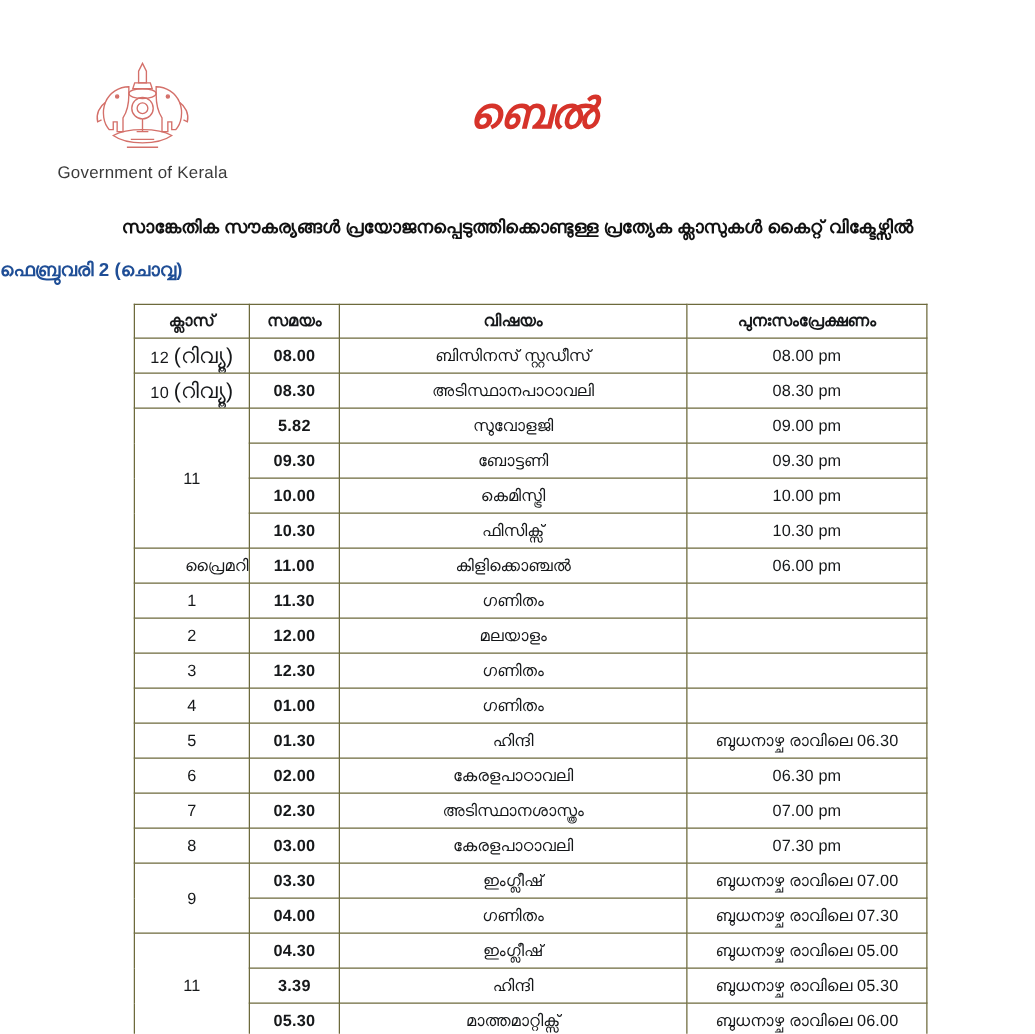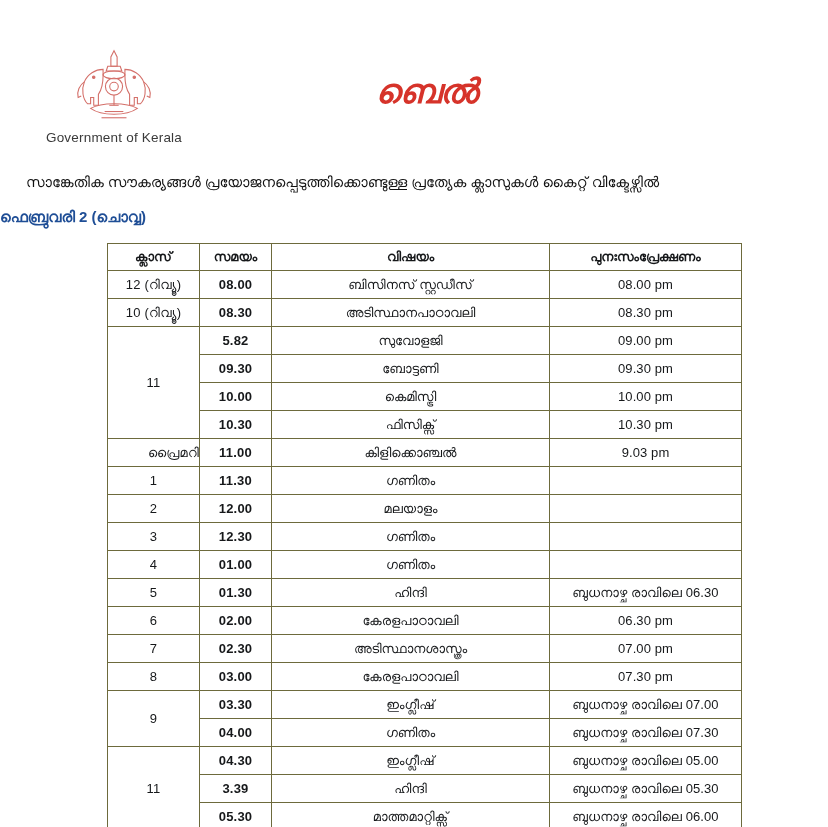--- a/index.html
+++ b/index.html
@@ -91,25 +91,25 @@
     font-size: 11.2px;
     letter-spacing: .55px;
     line-height: 14px;
     white-space: nowrap;
     font-variant: small-caps;
     text-transform: uppercase;
   }
 
   
   .doc-title {
-    text-align: left;
+    text-align: center;
     font-size: 14.5px;
-    font-weight: normal;
+    font-weight: bold;
     color: #111111;
-    padding: 0 26px;
+    padding: 0 60px;
     line-height: 20px;
     margin-top: 4px;
   }
   .doc-subtitle {
     font-size: 15px;
     font-weight: bold;
     color: #1f4e96;
     margin-top: 16px;
   }
 
@@ -145,21 +145,21 @@
   .col-class  { width: 92px; }
   .col-time   { width: 72px; }
   .col-subj   { width: 278px; }
   .col-retel  { width: 192px; }
 
   td.class-cell {
     font-size: 15px;
     letter-spacing: .2px;
   }
   td.class-cell .review {
-    font-size: 13px;
+    font-size: 17px;
   }
   td.class-cell.mal {
     font-size: 13px;
     text-align: right;
   }
   td.time-cell {
     font-size: 12.5px;
     font-weight: 600;
     letter-spacing: .2px;
   }
@@ -263,21 +263,21 @@
         </tr>
         <tr>
           <td class="time-cell">10.30</td>
           <td class="subj-cell">ഫിസിക്സ്</td>
           <td class="retel-cell">10.30 pm</td>
         </tr>
         <tr>
           <td class="class-cell mal" rowspan="1">പ്രൈമറി</td>
           <td class="time-cell">11.00</td>
           <td class="subj-cell">കിളിക്കൊഞ്ചൽ</td>
-          <td class="retel-cell">9.03 pm</td>
+          <td class="retel-cell">06.00 pm</td>
         </tr>
         <tr>
           <td class="class-cell" rowspan="1">1</td>
           <td class="time-cell">11.30</td>
           <td class="subj-cell">ഗണിതം</td>
           <td class="retel-cell"></td>
         </tr>
         <tr>
           <td class="class-cell" rowspan="1">2</td>
           <td class="time-cell">12.00</td>

